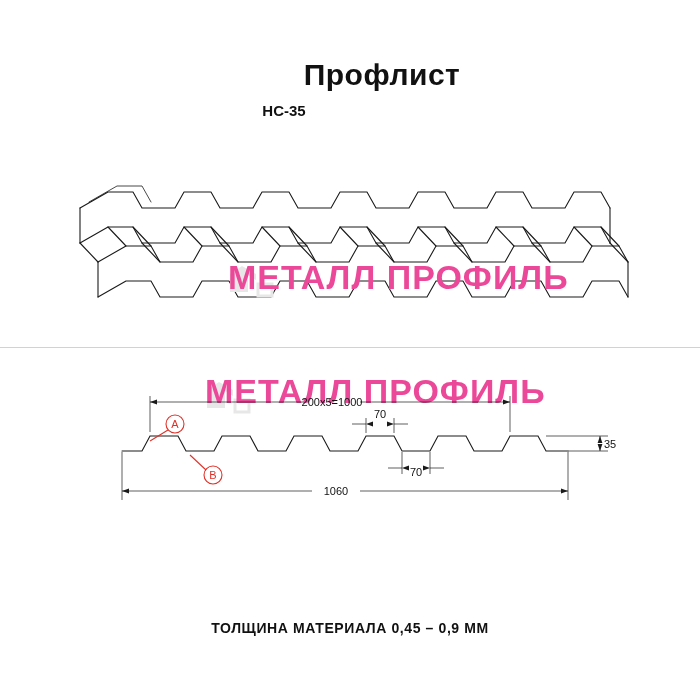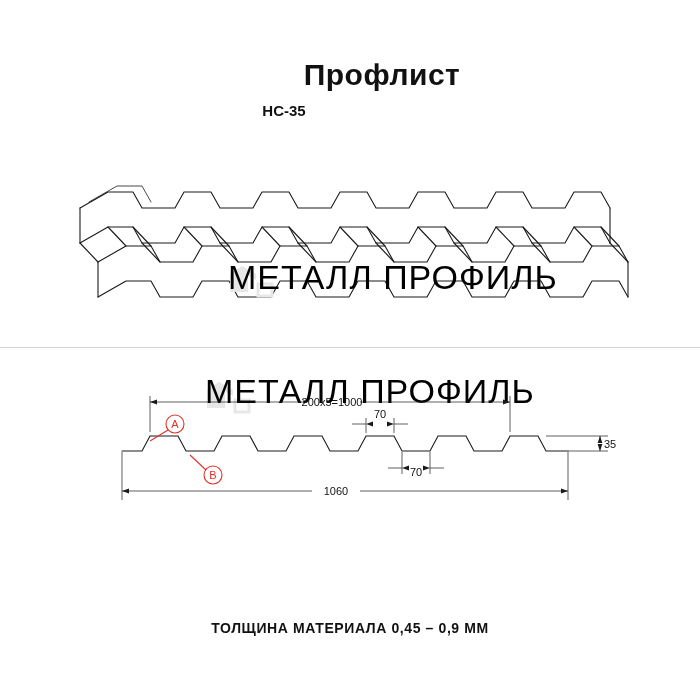--- a/index.html
+++ b/index.html
@@ -63,22 +63,22 @@
     text-align: center;
     font-size: 14px;
     font-weight: bold;
     letter-spacing: 0.6px;
     color: #111;
   }
 
   
   .watermark {
     position: absolute;
-    color: #000000;
-    font-weight: normal;
+    color: #ec4899;
+    font-weight: bold;
     font-family: "Liberation Sans", sans-serif;
     white-space: nowrap;
     user-select: none;
     pointer-events: none;
   }
   .wm1 {
     top: 258px;
     left: 228px;
     font-size: 34px;
     letter-spacing: 1px;

